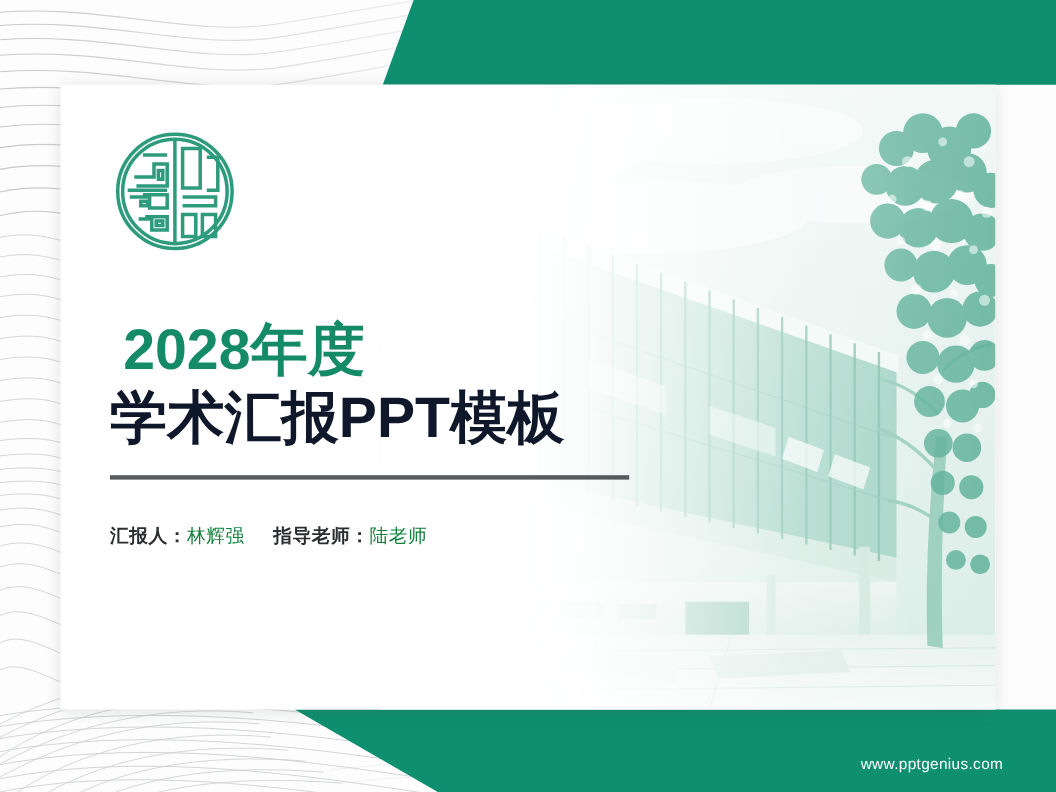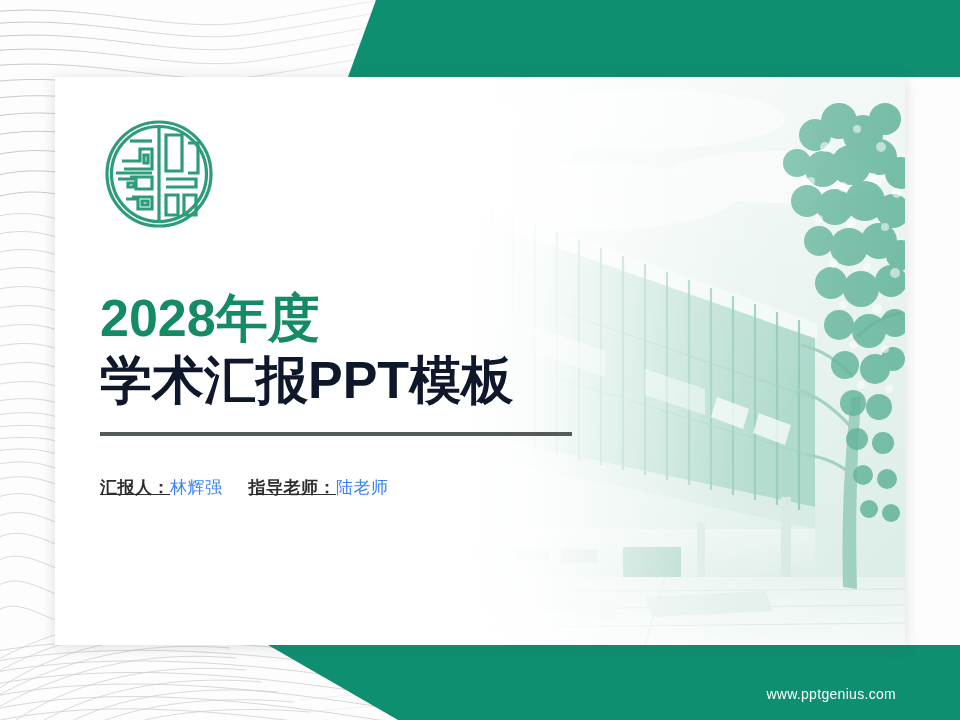--- a/index.html
+++ b/index.html
@@ -102,21 +102,21 @@
     top: 215px;
     width: 540px;
     z-index: 4;
   }
   .title-line1 {
     font-size: 52px;
     font-weight: bold;
     color: #148A67;
     letter-spacing: 0px;
     line-height: 1.0;
-    margin: 0 0 10px 0;
+    margin: 0 0 10px 12px;
     white-space: nowrap;
   }
   .title-line2 {
     font-size: 52px;
     font-weight: bold;
     color: #0f172a;
     letter-spacing: 0px;
     line-height: 1.0;
     margin: 0;
     white-space: nowrap;
@@ -136,35 +136,34 @@
   }
   .presenter-row {
     margin: 40px 0 0 0;
     font-size: 17px;
     white-space: nowrap;
   }
   .presenter-row .lbl {
     font-weight: bold;
     color: #2b2d2e;
     letter-spacing: 0.5px;
-    text-decoration: underline;
   }
   .presenter-row .val {
-    color: #3b82f6;
+    color: #15803d;
     letter-spacing: 0.5px;
   }
   .presenter-row .gap {
     display: inline-block;
     width: 26px;
   }
 
   
   .footer-url {
     position: absolute;
-    right: 64px;
+    right: 48px;
     bottom: 18px;
     color: #ffffff;
     font-size: 14px;
     letter-spacing: 0.3px;
     z-index: 5;
   }
 </style>
 </head>
 <body>
 

